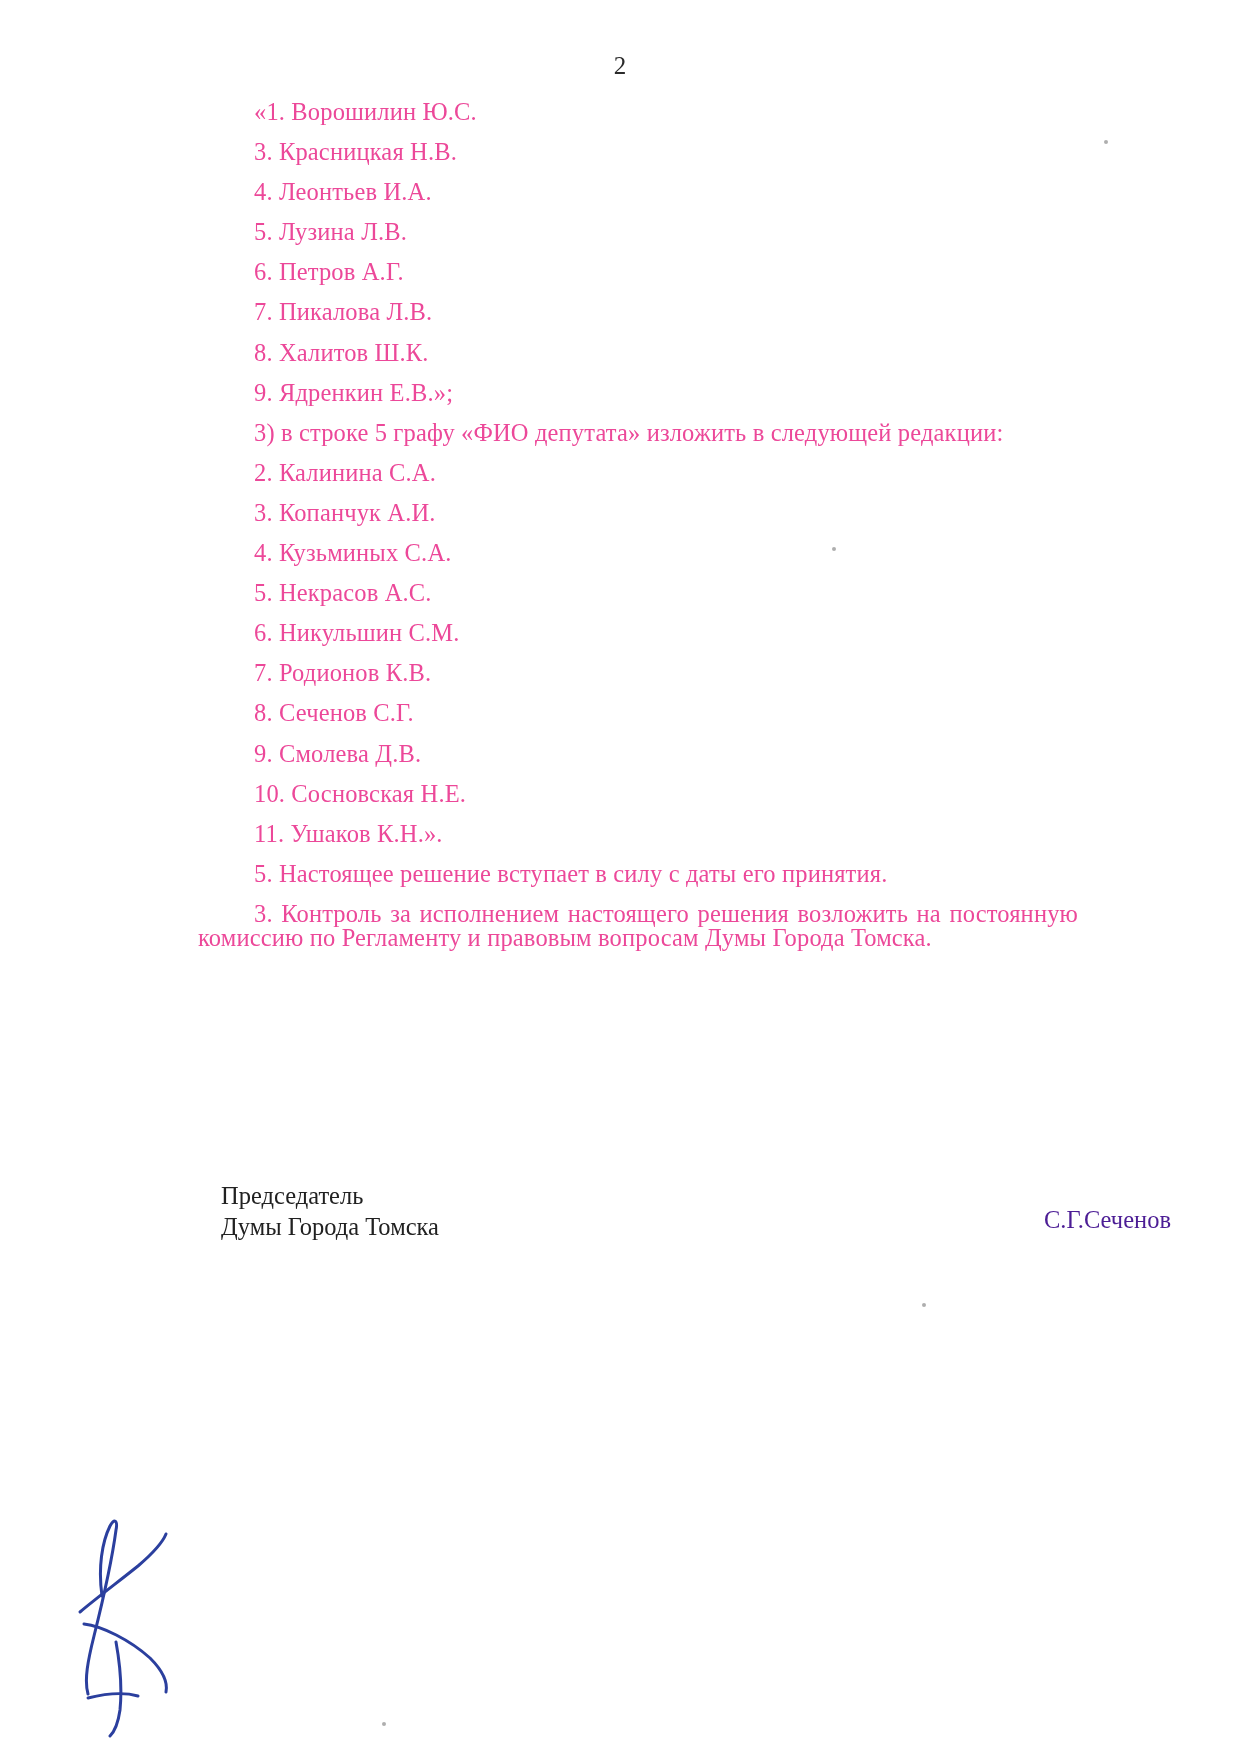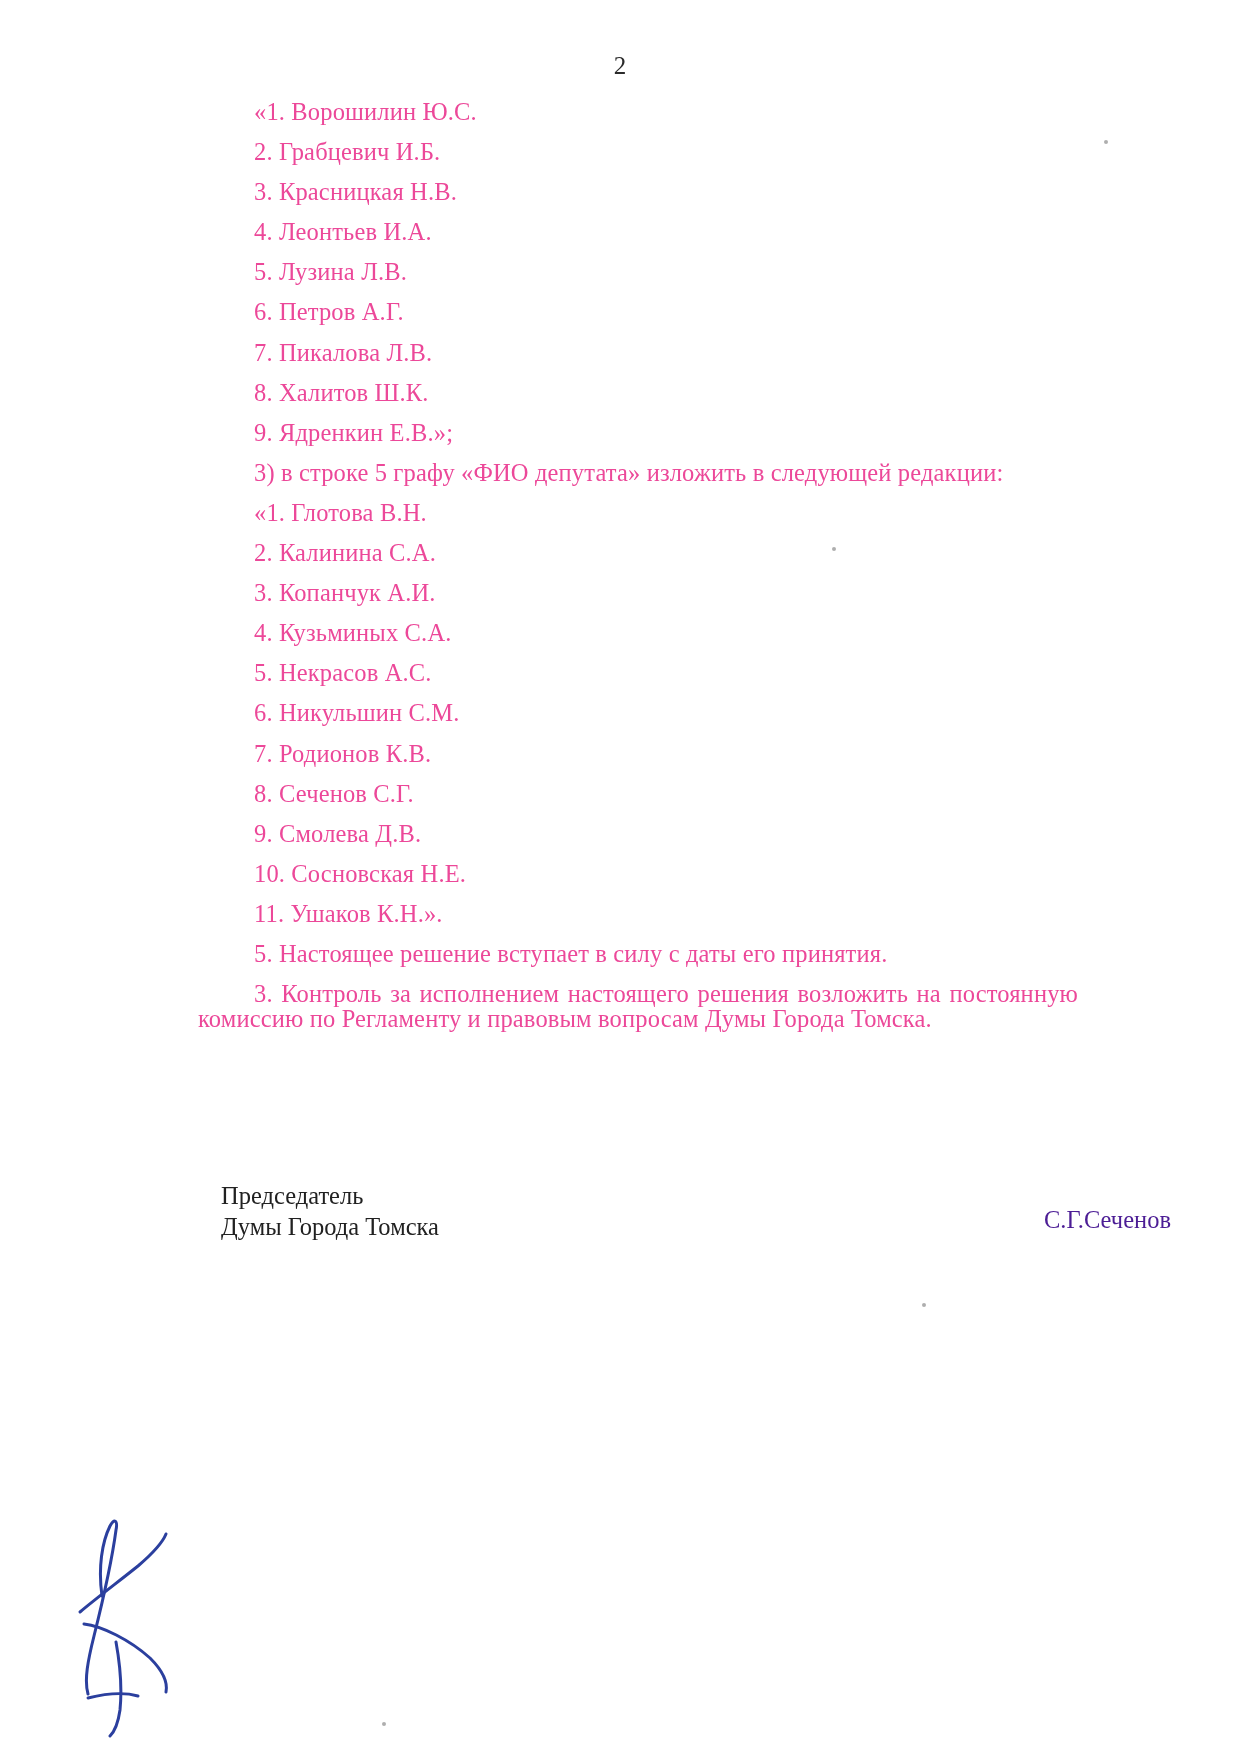--- a/index.html
+++ b/index.html
@@ -91,30 +91,28 @@
 </style>
 </head>
 <body>
 
 <div class="page">
 
   <div class="page-number">2</div>
 
   <div class="content">
     <p class="para list">«1. Ворошилин Ю.С.</p>
-    <p class="para list">2. Грабцевич И.Б.</p>
     <p class="para list">3. Красницкая Н.В.</p>
     <p class="para list">4. Леонтьев И.А.</p>
     <p class="para list">5. Лузина Л.В.</p>
     <p class="para list">6. Петров А.Г.</p>
     <p class="para list">7. Пикалова Л.В.</p>
     <p class="para list">8. Халитов Ш.К.</p>
     <p class="para list">9. Ядренкин Е.В.»;</p>
     <p class="para list">3) в строке 5 графу «ФИО депутата» изложить в следующей редакции:</p>
-    <p class="para list">«1. Глотова В.Н.</p>
     <p class="para list">2. Калинина С.А.</p>
     <p class="para list">3. Копанчук А.И.</p>
     <p class="para list">4. Кузьминых С.А.</p>
     <p class="para list">5. Некрасов А.С.</p>
     <p class="para list">6. Никульшин С.М.</p>
     <p class="para list">7. Родионов К.В.</p>
     <p class="para list">8. Сеченов С.Г.</p>
     <p class="para list">9. Смолева Д.В.</p>
     <p class="para list">10. Сосновская Н.Е.</p>
     <p class="para list">11. Ушаков К.Н.».</p>

